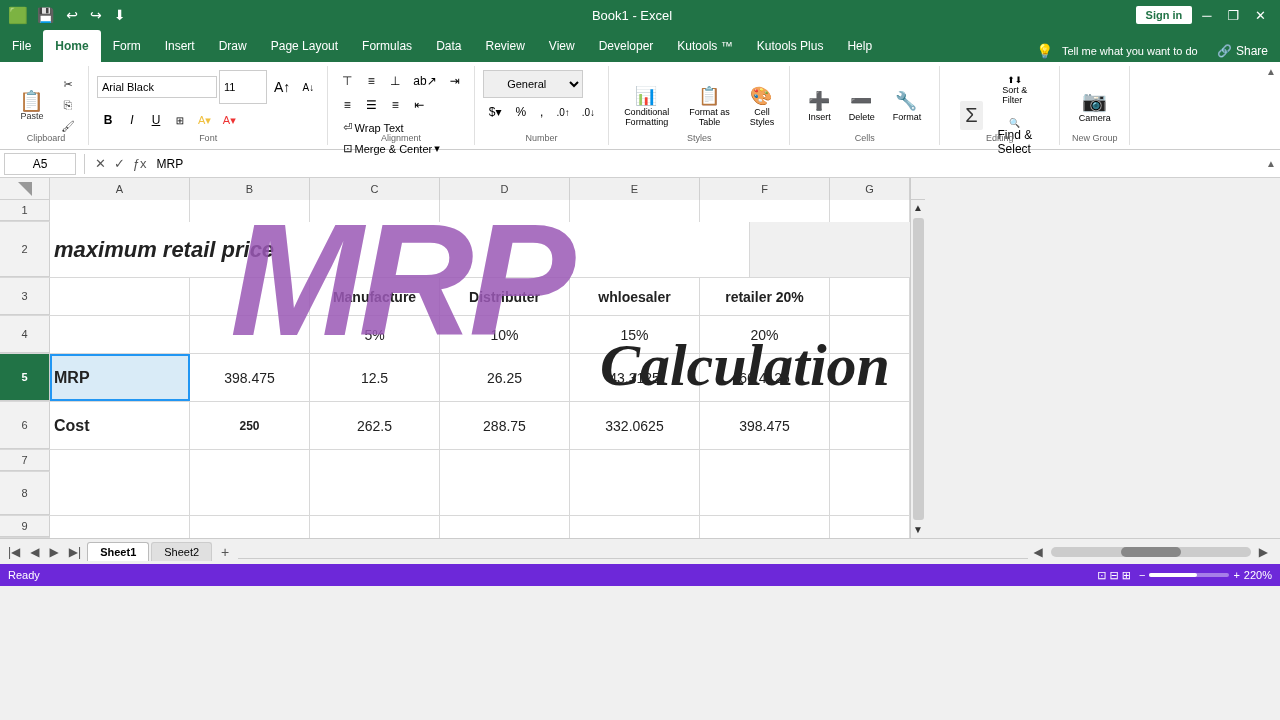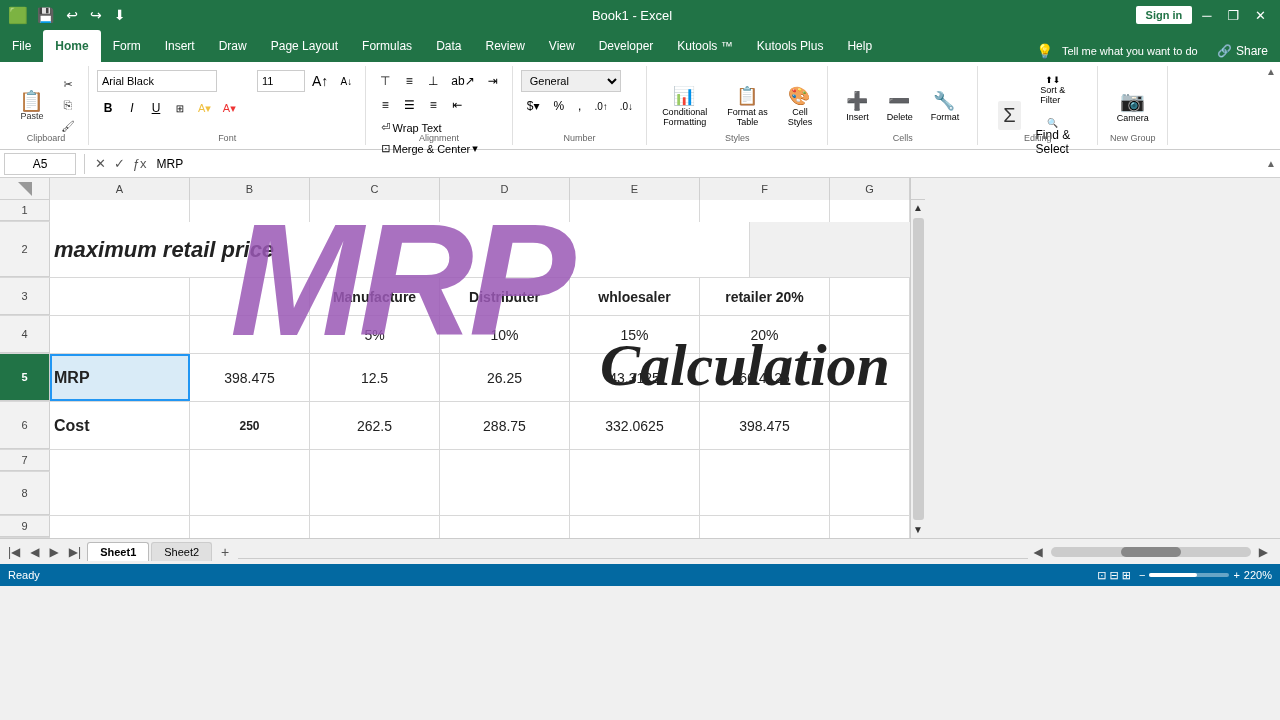--- a/index.html
+++ b/index.html
@@ -103,21 +103,21 @@
     }
 
     
     .font-group-row { display: flex; align-items: center; gap: 2px; margin-bottom: 2px; }
     .font-select {
       border: 1px solid #ccc; padding: 2px 4px; font-size: 11px;
       width: 120px; height: 22px;
     }
     .font-size-select {
       border: 1px solid #ccc; padding: 2px 4px; font-size: 11px;
-      width: 48px; height: 22px; margin-left: 38px;
+      width: 48px; height: 34px;
     }
     .format-btn {
       border: 1px solid transparent; background: transparent;
       padding: 1px 4px; font-size: 12px; cursor: pointer; border-radius: 2px;
       height: 22px; min-width: 22px; display: flex; align-items: center; justify-content: center;
     }
     .format-btn.bold { font-weight: bold; }
     .format-btn.italic { font-style: italic; }
     .format-btn.underline { text-decoration: underline; }
     .align-row { display: flex; gap: 2px; }
@@ -186,21 +186,21 @@
     
     .v-scrollbar {
       width: 15px; background: #f0f0f0;
       border-left: 1px solid #ccc;
       display: flex; flex-direction: column; align-items: center;
     }
 
     
     .status-bar {
       height: 22px;
-      background: #0369a1;
+      background: #6d28d9;
       color: white;
       display: flex;
       align-items: center;
       padding: 0 8px;
       font-size: 11px;
       justify-content: space-between;
     }
     .status-bar-right { display: flex; align-items: center; gap: 8px; }
     .zoom-ctrl { display: flex; align-items: center; gap: 4px; }
 
@@ -275,21 +275,21 @@
       gap: 0;
       border-bottom: 1px solid #ccc;
     }
 
     .wrap-text-btn, .merge-btn {
       border: 1px solid transparent; background: transparent; cursor: pointer;
       padding: 2px 6px; font-size: 11px; border-radius: 2px; display: flex; align-items: center; gap: 2px;
     }
 
     .general-select {
-      border: 1px solid #ccc; padding: 2px 4px; font-size: 11px; height: 22px; width: 100px;
+      border: 1px solid #ccc; padding: 2px 4px; font-size: 11px; height: 28px; width: 100px; text-align: center;
     }
 
     .currency-btn, .pct-btn, .comma-btn {
       border: 1px solid transparent; background: transparent; cursor: pointer;
       padding: 2px 5px; font-size: 12px; border-radius: 2px;
     }
 
     .cond-format-btn { display: flex; flex-direction: column; align-items: center; cursor: pointer; padding: 4px 6px; border: 1px solid transparent; border-radius: 2px; }
     .cond-format-icon { font-size: 18px; }
     .cond-format-label { font-size: 9px; text-align: center; }

